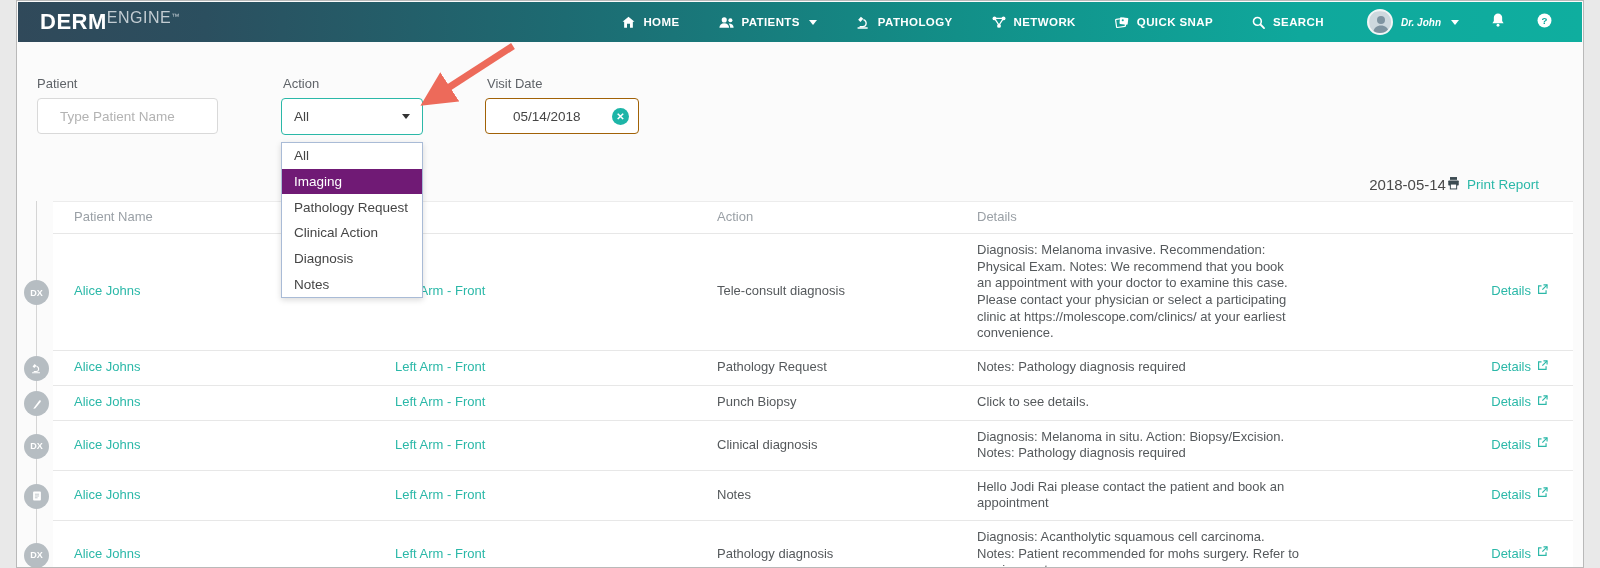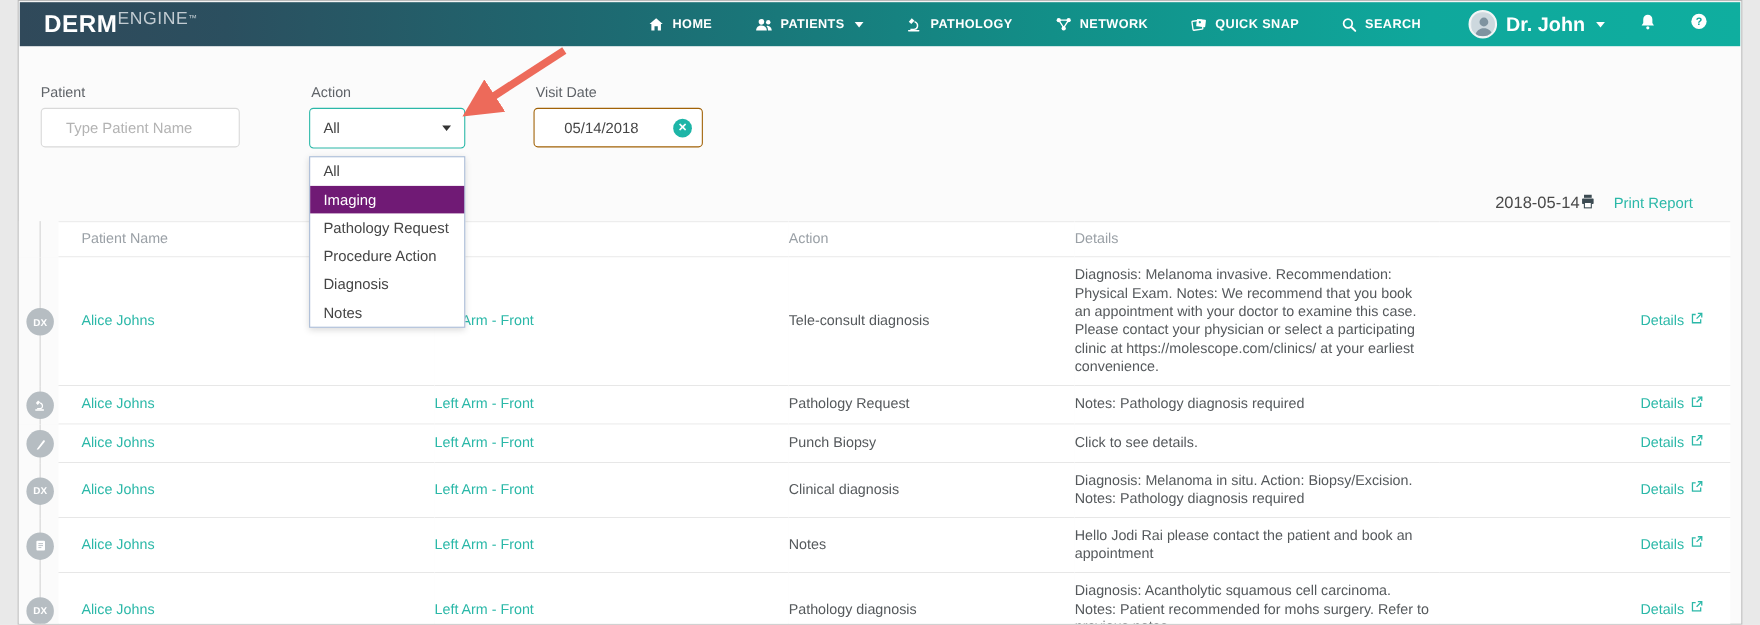--- a/index.html
+++ b/index.html
@@ -27,21 +27,21 @@
     font-size:11.5px; font-weight:700; letter-spacing:.4px; cursor:pointer; white-space:nowrap;
   }
   .nav-item svg { display:block; }
   .caret { width:0; height:0; border-left:4px solid transparent; border-right:4px solid transparent; border-top:5px solid #fff; margin-left:2px; }
   .nav-user { display:flex; align-items:center; gap:8px; padding:0 16px 0 24px; cursor:pointer; }
   .avatar {
     width:26px; height:26px; border-radius:50%; background:#d7dee3;
     border:2px solid #f2f5f6; overflow:hidden; position:relative; flex:0 0 auto;
   }
   .avatar svg { position:absolute; top:1px; left:1px; }
-  .nav-user .u-name { font-size:18px; font-weight:700; }
+  .nav-user .u-name { font-size:10px; font-weight:700;font-style:italic; }
   .nav-icon-btn { padding:0 15px; cursor:pointer; display:flex; align-items:center; }
 
   
   .filters { position:absolute; top:41px; left:0; right:0; height:120px; }
   .f-label { position:absolute; font-size:13px; color:#5f6368; }
   .f-input {
     position:absolute; height:36px; background:#fff; border:1px solid #d9d9d9;
     border-radius:4px; font-size:13.5px; color:#454545; padding:0 22px;
     font-family:"Liberation Sans", sans-serif; outline:none;
   }
@@ -79,21 +79,21 @@
   
   .anno-arrow { position:absolute; top:40px; left:392px; z-index:50; pointer-events:none; }
 
   
   .heading-row {
     position:absolute; top:168px; left:0; right:0; height:30px;
     display:flex; align-items:center; justify-content:flex-end;
     padding:0 44px 0 4px;
   }
   .date-heading { font-size:15px; color:#4a4a4a; }
-  .print-link { display:flex; align-items:center; gap:16px; cursor:pointer; font-size:13.5px; color:#2bb8a8; }
+  .print-link { display:flex; align-items:center; gap:6px; cursor:pointer; font-size:13.5px; color:#2bb8a8; }
 
   
   .table-card { position:absolute; top:200px; left:0; width:1556px; }
   .t-row { display:grid; grid-template-columns:36px 342px 322px 260px 332px 1fr; }
   .tl-cell { position:relative; background:#fbfbfb; }
   .tl-cell::before { content:""; position:absolute; left:19px; top:0; bottom:0; width:1px; background:#d5d5d5; }
   .tl-badge {
     position:absolute; left:7px; top:50%; margin-top:-12px; width:25px; height:25px;
     border-radius:50%; background:#b6bdc2; color:#fff; font-size:9px; font-weight:700;
     display:flex; align-items:center; justify-content:center; z-index:2;
@@ -223,21 +223,21 @@
     <div class="f-label" id="visitdate-label">Visit Date</div>
     <div class="date-box">
       <span>05/14/2018</span>
       <span class="clear-btn">✕</span>
     </div>
 
     <div class="dropdown">
       <div class="dd-item">All</div>
       <div class="dd-item selected">Imaging</div>
       <div class="dd-item">Pathology Request</div>
-      <div class="dd-item">Procedure Action</div>
+      <div class="dd-item">Clinical Action</div>
       <div class="dd-item">Diagnosis</div>
       <div class="dd-item">Notes</div>
     </div>
   </div>
 
   <svg class="anno-arrow" width="120" height="72" viewBox="0 0 120 72">
     <defs>
       <marker id="ah" markerWidth="5" markerHeight="5" refX="3.2" refY="2.5" orient="auto">
         <path d="M0 0 L5 2.5 L0 5 Z" fill="#ed6a5a"></path>
       </marker>

